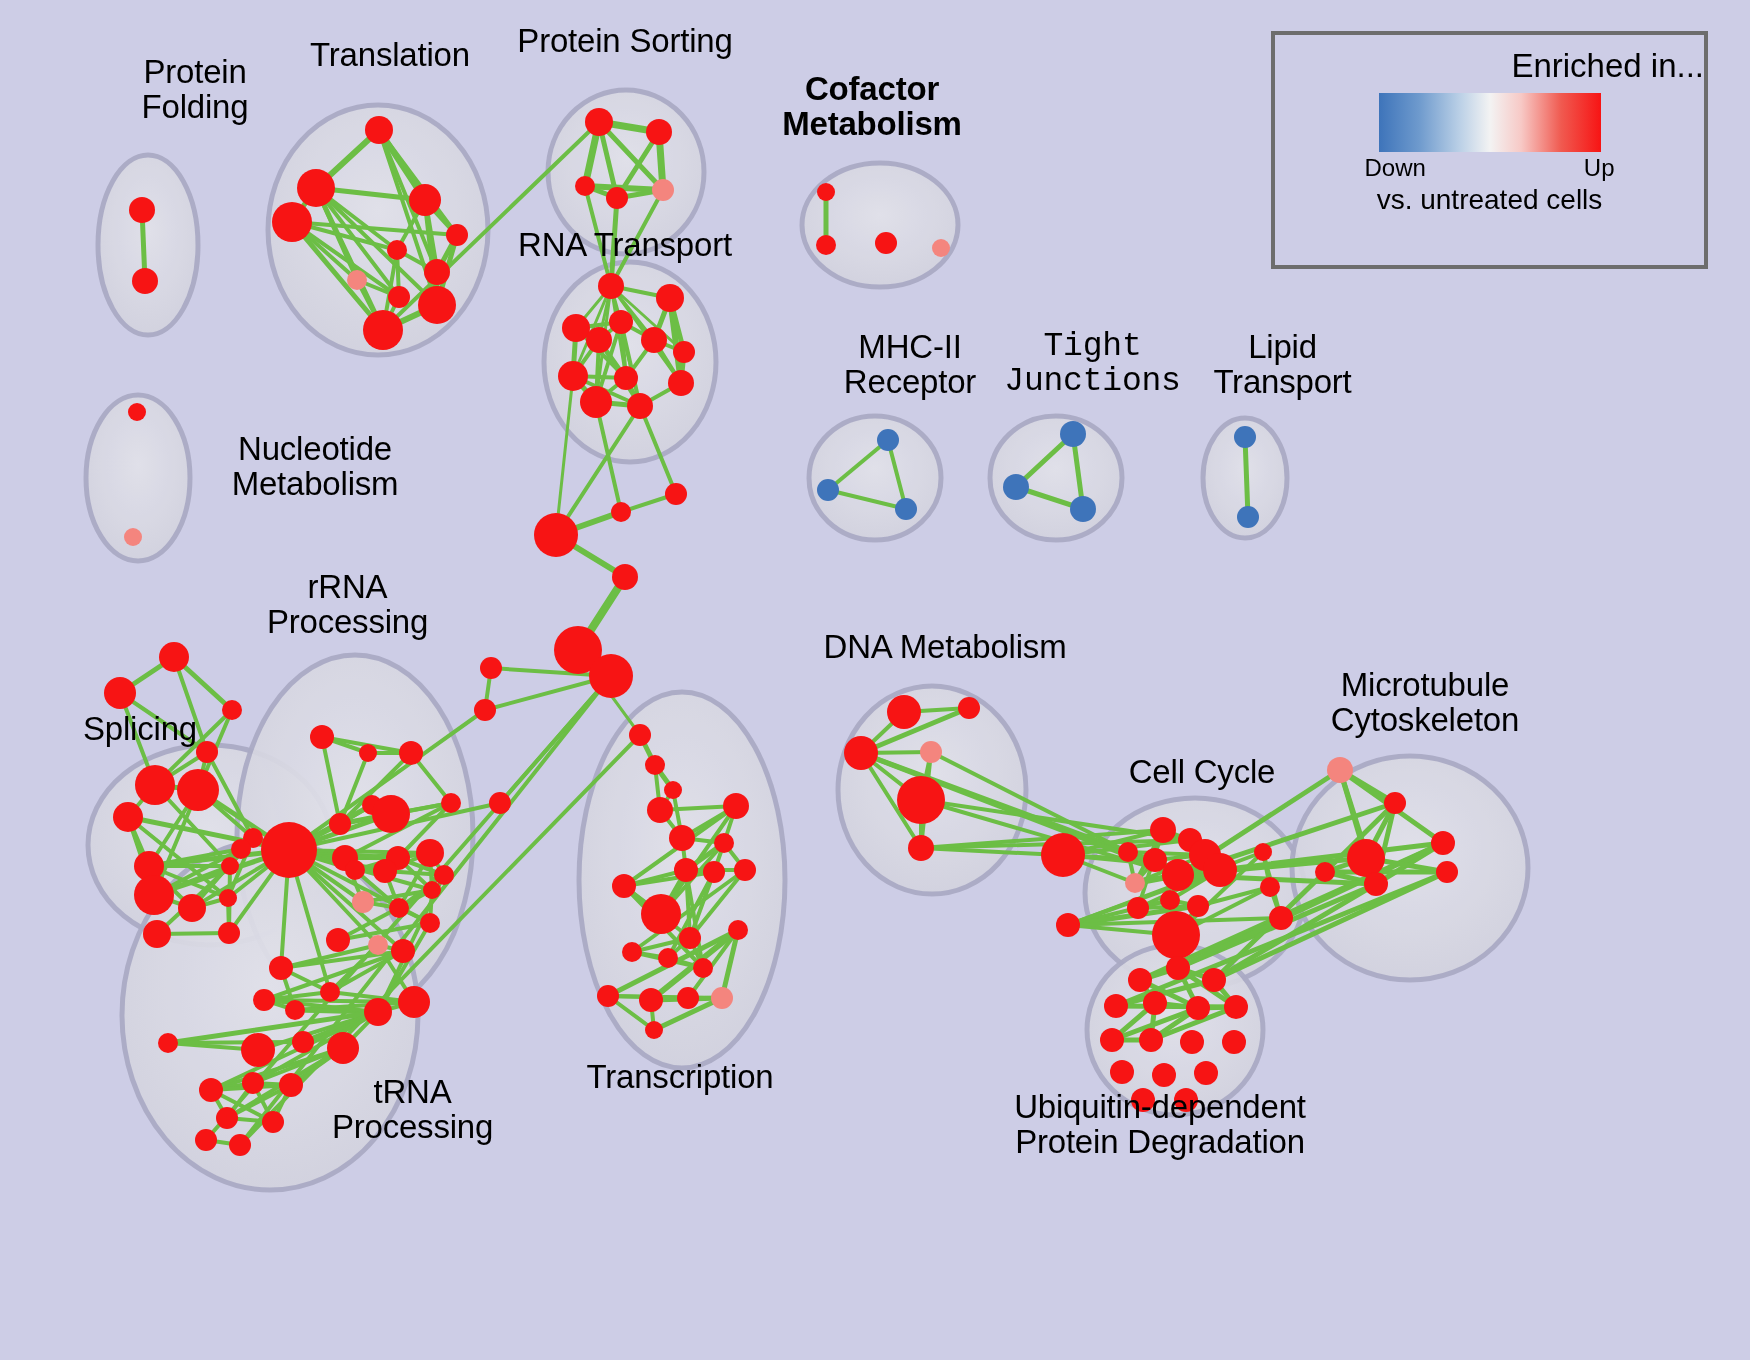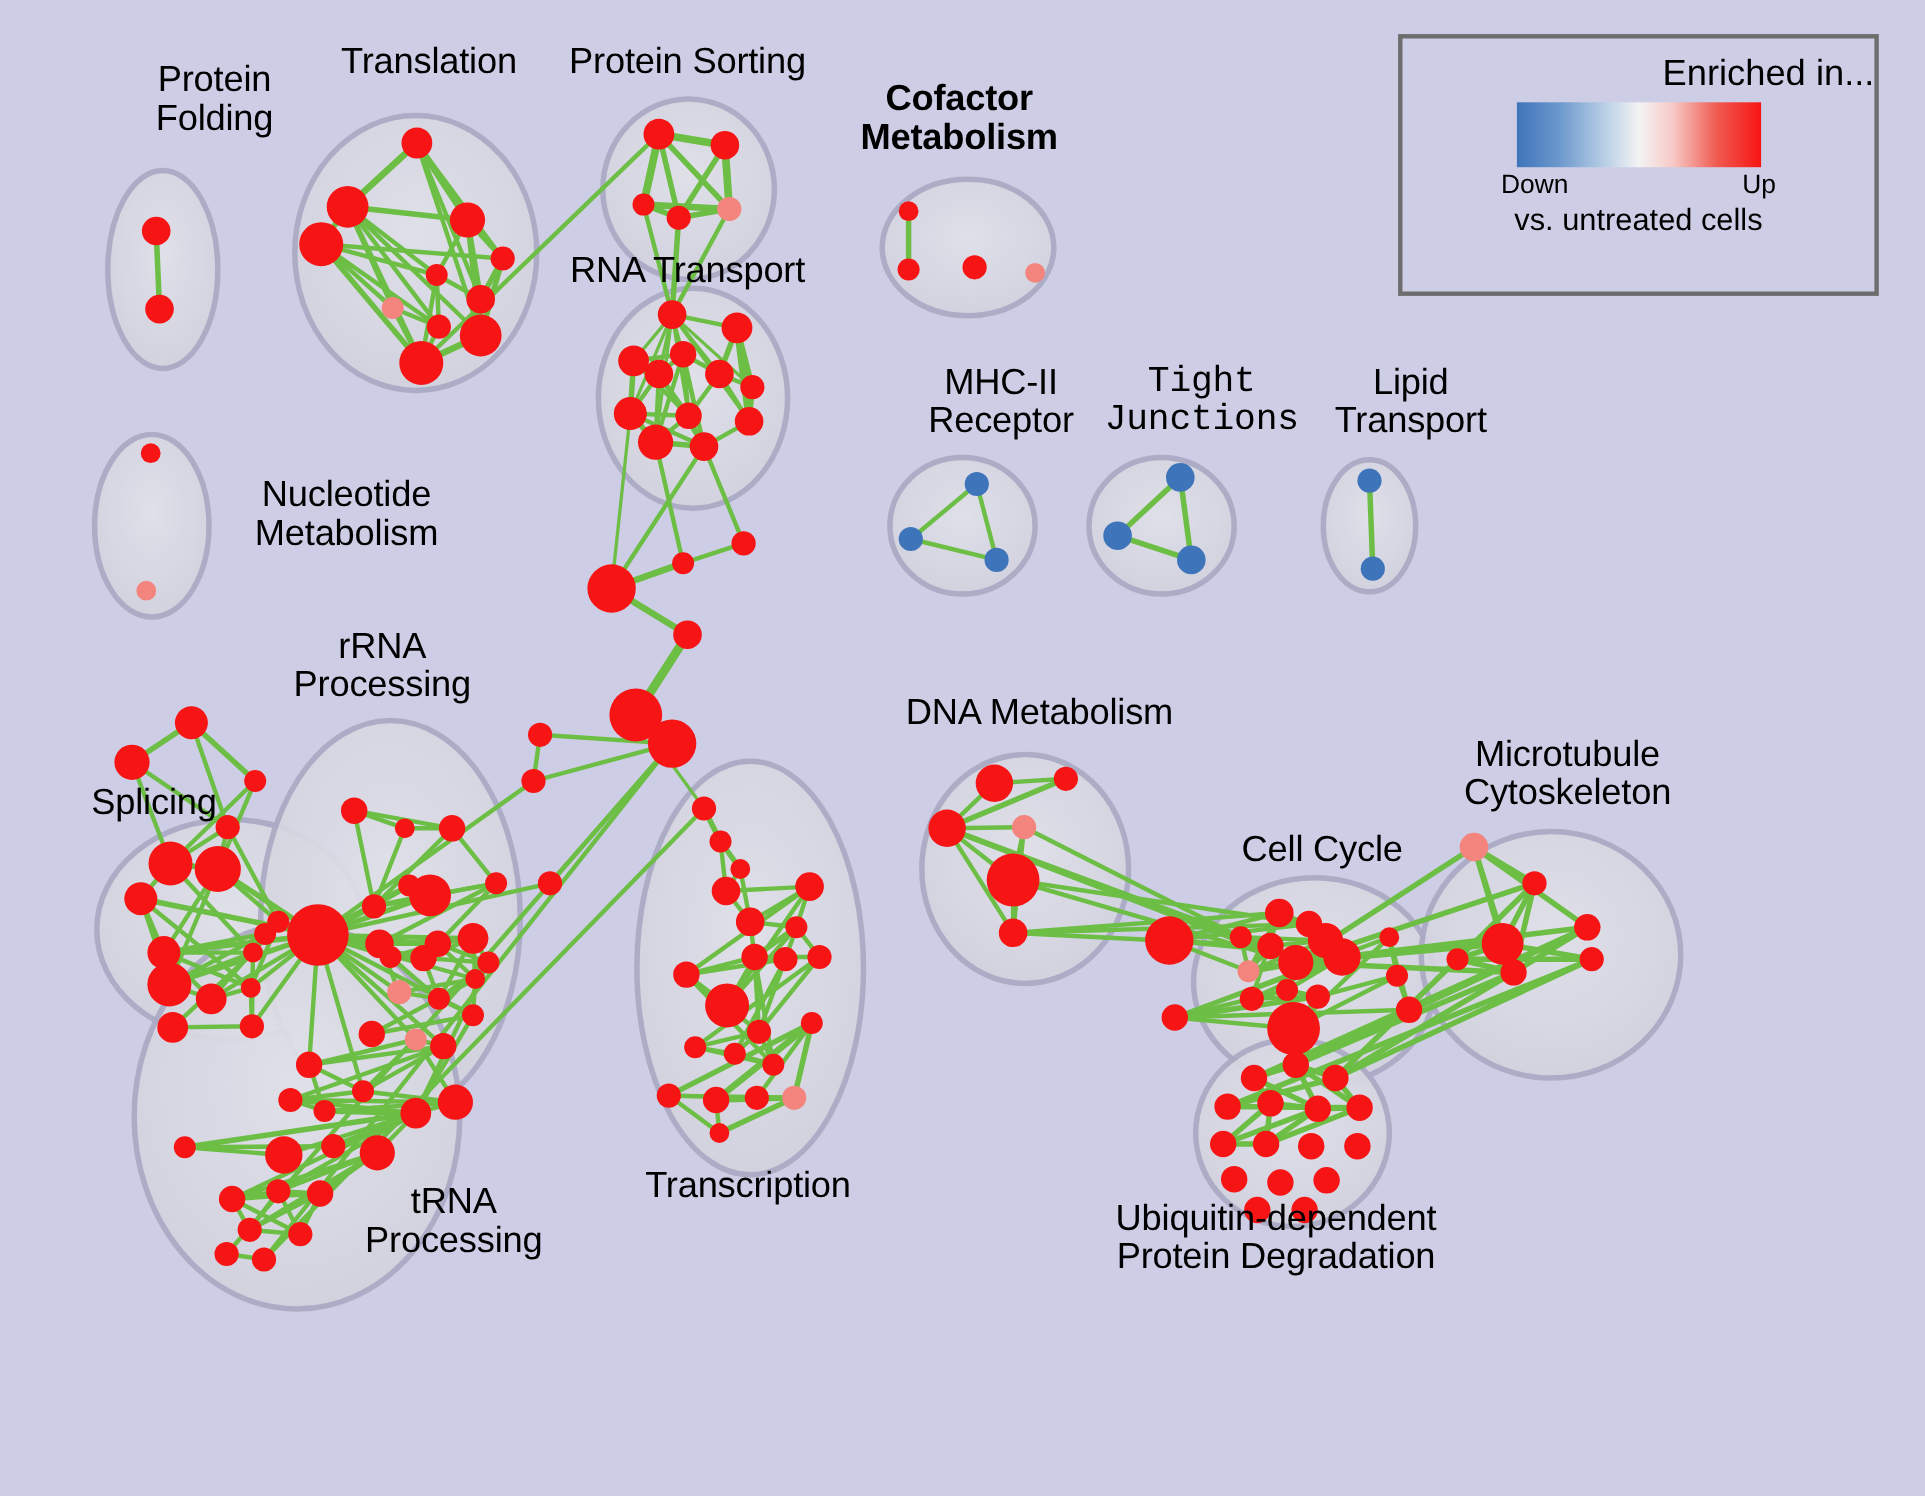--- a/index.html
+++ b/index.html
@@ -643,21 +643,21 @@
         <circle cx="1206" cy="1073" r="12" fill="#f71414"></circle>
         <circle cx="1143" cy="1100" r="12" fill="#f71414"></circle>
         <circle cx="1186" cy="1100" r="12" fill="#f71414"></circle>
       </g>
   </svg>
 
   <div id="labels">
       <div class="cluster-label" style="left: 85px; top: 55px; width: 220px;">Protein
 Folding</div>
       <div class="cluster-label" style="left: 270px; top: 38px; width: 240px;">Translation</div>
-      <div class="cluster-label" style="left: 495px; top: 38px; width: 260px;">Protein Sorting</div>
+      <div class="cluster-label" style="left: 495px; top: 24px; width: 260px;">Protein Sorting</div>
       <div class="cluster-label" style="left: 500px; top: 228px; width: 250px;">RNA Transport</div>
       <div class="cluster-label" style="left: 762px; top: 72px; width: 220px; font-weight: bold;">Cofactor
 Metabolism</div>
       <div class="cluster-label" style="left: 195px; top: 432px; width: 240px;">Nucleotide
 Metabolism</div>
       <div class="cluster-label" style="left: 800px; top: 330px; width: 220px;">MHC-II
 Receptor</div>
       <div class="cluster-label" style="left: 985px; top: 330px; width: 215px; font-family: Liberation Mono, monospace;">Tight
 Junctions</div>
       <div class="cluster-label" style="left: 1175px; top: 330px; width: 215px;">Lipid

